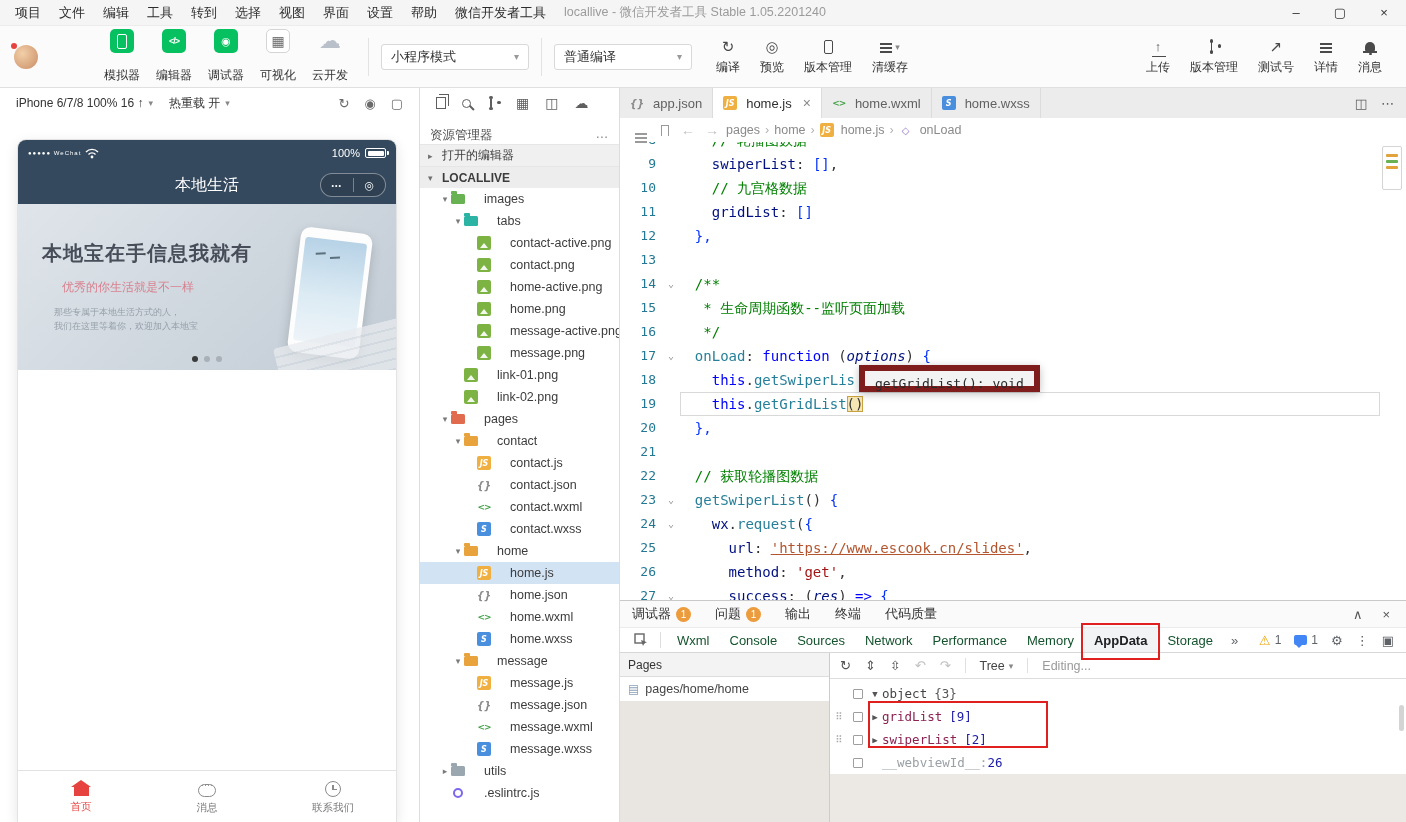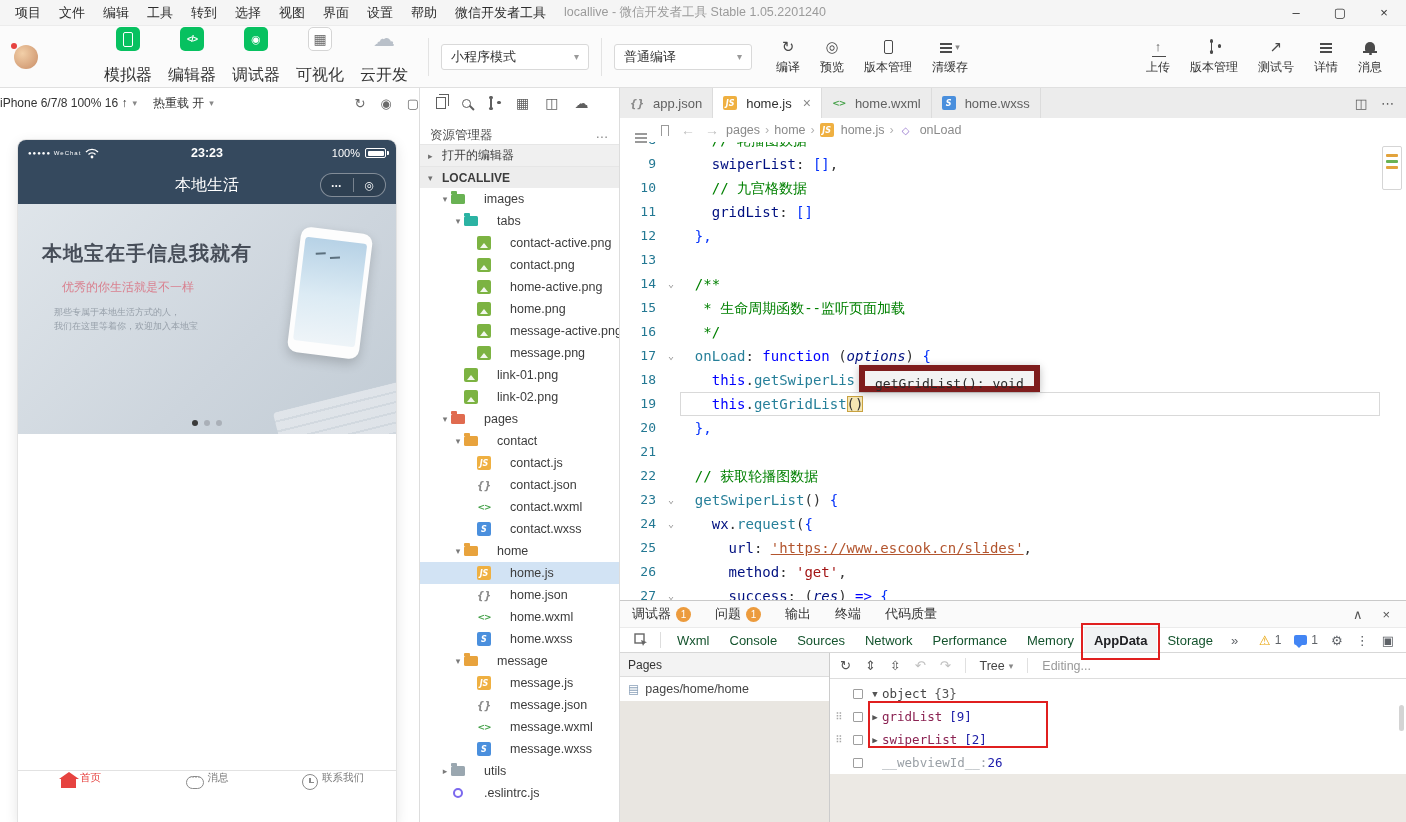--- a/index.html
+++ b/index.html
@@ -21,21 +21,21 @@
   border-bottom:1px solid #e0e0e0;display:flex;align-items:center;padding:0 14px}
 .avatar{position:relative;width:24px;height:24px;border-radius:50%;
   background:radial-gradient(circle at 35% 35%,#f2cfa8,#c98d66);flex:0 0 auto;margin-right:58px}
 .avatar-dot{position:absolute;left:-3px;top:-2px;width:6px;height:6px;border-radius:50%;background:#e64340}
 #tb-primary,#tb-actions,#tb-right{display:flex;align-items:flex-start}
 .tbtn{display:flex;flex-direction:column;align-items:center;margin:0 8px;cursor:pointer}
 .tbi{width:24px;height:24px;border-radius:5px;display:flex;align-items:center;justify-content:center}
 .tbi.green{background:#07c160;color:#fff}
 .tbi.plain{background:#fff;border:1px solid #d5d5d5;color:#6a6a6a}
 .tbi.ghost{color:#b9c0c9;font-size:22px}
-.tbl{font-size:16px;color:#333;margin-top:14px;white-space:nowrap}
+.tbl{font-size:12px;color:#333;margin-top:14px;white-space:nowrap}
 .tglyph{font-size:9px;font-weight:bold;letter-spacing:-1px}
 .vglyph{font-size:14px}
 .vsep{width:1px;height:38px;background:#e3e3e3;margin:0 12px}
 .dropdown{height:26px;background:#fff;border:1px solid #d9d9d9;border-radius:3px;display:flex;
   align-items:center;justify-content:space-between;padding:0 9px;font-size:13px;color:#333;min-width:148px;cursor:pointer}
 .dropdown .caret{color:#999;font-size:10px;margin-left:14px}
 .abtn{display:flex;flex-direction:column;align-items:center;margin:0 10px;cursor:pointer;color:#4a4a4a}
 .abtn .aico{height:18px;display:flex;align-items:center;justify-content:center;font-size:15px;gap:3px}
 .abtn .albl{font-size:12px;color:#333;margin-top:3px;white-space:nowrap}
 .acaret{font-size:9px;color:#888}
@@ -49,21 +49,21 @@
 .ic-branch{position:relative;display:inline-block;width:13px;height:15px}
 .ic-branch::before{content:"";position:absolute;left:3px;top:3px;width:1.5px;height:9px;background:currentColor}
 .ic-branch::after{content:"";position:absolute;left:2px;top:0;width:3.5px;height:3.5px;border-radius:50%;
   background:currentColor;box-shadow:0 11px 0 currentColor,8px 5px 0 currentColor}
 .ic-bell{position:relative;display:inline-block;width:10px;height:9px;background:currentColor;border-radius:5px 5px 1px 1px}
 .ic-bell::before{content:"";position:absolute;left:-2px;bottom:-1.5px;width:14px;height:1.5px;background:currentColor}
 .ic-bell::after{content:"";position:absolute;left:3.5px;bottom:-3.5px;width:3px;height:2px;border-radius:2px;background:currentColor}
 
 
 #simulator{position:absolute;left:0;top:88px;width:420px;bottom:0;background:#fff;border-right:1px solid #ddd}
-#sim-toolbar{height:30px;display:flex;align-items:center;padding:0 0;font-size:12px;color:#333}
+#sim-toolbar{height:30px;display:flex;align-items:center;padding:0 16px;font-size:12px;color:#333}
 .sim-dd{display:flex;align-items:center;gap:5px;margin-right:16px;cursor:pointer;white-space:nowrap}
 .sim-dd .caret{font-size:9px;color:#888}
 .sim-icons{margin-left:auto;display:flex;gap:15px;color:#6b6b6b;font-size:13px}
 #phone{position:absolute;left:18px;top:52px;width:378px;bottom:0;background:#fff;border-radius:8px 8px 0 0;
   box-shadow:0 0 0 1px #e3e3e3,0 4px 14px rgba(0,0,0,.12);overflow:hidden;display:flex;flex-direction:column}
 #statusbar{height:26px;background:#35495e;color:#fff;display:flex;align-items:center;
   justify-content:space-between;padding:0 10px;font-size:11px}
 .sb-left{display:flex;align-items:center;gap:4px}
 .sb-dots{font-size:6px;letter-spacing:1px}
 .sb-time{position:absolute;left:0;right:0;text-align:center;font-size:12.5px;font-weight:bold;pointer-events:none}
@@ -71,38 +71,38 @@
 .bat{position:relative;width:21px;height:10px;border:1px solid #fff;border-radius:2px;padding:1.5px}
 .bat::before{content:"";display:block;width:100%;height:100%;background:#fff;border-radius:1px}
 .bat::after{content:"";position:absolute;right:-3.5px;top:2px;width:2px;height:4px;background:#fff;border-radius:0 1px 1px 0}
 #navbar{height:38px;background:#35495e;position:relative;display:flex;align-items:center;justify-content:center}
 .nav-title{color:#fff;font-size:16px}
 .capsule{position:absolute;right:10px;top:7px;width:66px;height:24px;border:1px solid rgba(255,255,255,.4);
   border-radius:13px;background:rgba(0,0,0,.12);display:flex;align-items:center}
 .cap-dots{flex:1;text-align:center;color:#fff;font-size:7px;letter-spacing:1px}
 .cap-div{width:1px;height:14px;background:rgba(255,255,255,.35)}
 .cap-target{flex:1;text-align:center;color:#fff;font-size:11px}
-#banner{height:230px;background:linear-gradient(135deg,#dfe5ea 0%,#cdd5dd 60%,#c2ccd5 100%);position:relative;overflow:hidden}
+#banner{height:166px;background:linear-gradient(135deg,#dfe5ea 0%,#cdd5dd 60%,#c2ccd5 100%);position:relative;overflow:hidden}
 .b-title{margin:36px 0 0 24px;font-size:20px;font-weight:bold;color:#474e59;letter-spacing:1px}
 .b-sub{margin:12px 0 0 44px;font-size:12px;color:#d9808f}
 .b-small{margin:9px 0 0 36px;font-size:9px;color:#97a0aa;line-height:14px}
 .mockphone{position:absolute;right:30px;top:26px;width:72px;height:126px;background:#fdfdfd;border-radius:10px;
   transform:rotate(7deg);box-shadow:0 5px 12px rgba(0,0,0,.18)}
 .mockscreen{position:absolute;left:5px;right:5px;top:10px;bottom:12px;border-radius:3px;
   background:linear-gradient(#b7d2e6 0%,#dcebf4 55%,#eef4f8 100%)}
 .mockscreen::after{content:"";position:absolute;left:12px;top:14px;width:10px;height:2px;background:#5c707e;
   box-shadow:14px 5px 0 #5c707e;transform:rotate(-10deg)}
 .keyboard{position:absolute;right:-16px;bottom:-20px;width:134px;height:58px;border-radius:4px;opacity:.75;
   transform:rotate(-14deg);background:repeating-linear-gradient(#e8ebef 0 8px,#d6dce2 8px 10px)}
 .bdots{position:absolute;left:0;right:0;bottom:8px;display:flex;justify-content:center;gap:6px}
 .bdot{width:6px;height:6px;border-radius:50%;background:#aab0b8}
 .bdot.on{background:#3b3b3b}
 #phone-body{flex:1;background:#fff}
 #tabbar{height:52px;border-top:1px solid #e2e2e2;display:flex}
-.ptab{flex:1;display:flex;justify-content:center;gap:4px;cursor:pointer}
+.ptab{flex:1;display:flex;flex-direction:column;align-items:center;justify-content:center;gap:4px;cursor:pointer}
 .ptlabel{font-size:10.5px;color:#7a7a7a}
 .ptab.active .ptlabel{color:#e64340}
 .ic-home{position:relative;width:15px;height:9px;background:#e64340;margin-top:8px}
 .ic-home::before{content:"";position:absolute;top:-7px;left:-2.5px;border-left:10px solid transparent;
   border-right:10px solid transparent;border-bottom:7px solid #e64340}
 .ic-message{position:relative;width:18px;height:13px;border:1.5px solid #8a8a8a;border-radius:7px;margin-top:5px}
 .ic-message::after{content:"····";position:absolute;top:-5px;left:2px;color:#8a8a8a;font-size:9px;letter-spacing:0}
 .ic-contact{position:relative;width:16px;height:16px;border:1.5px solid #8a8a8a;border-radius:50%;margin-top:3px}
 .ic-contact::after{content:"";position:absolute;left:6px;top:2.5px;width:1.5px;height:5px;background:#8a8a8a}
 .ic-contact::before{content:"";position:absolute;left:6px;top:6.5px;width:4.5px;height:1.5px;background:#8a8a8a}
@@ -381,21 +381,20 @@
     <div id="phone">
       <div id="statusbar">
         <span class="sb-left">
           <span class="sb-dots">●●●●● WeChat</span>
           <svg width="14" height="11" viewBox="0 0 14 11">
             <path d="M1 4a8 8 0 0 1 12 0" stroke="#fff" fill="none" stroke-width="1.3"></path>
             <path d="M3.5 6.5a4.6 4.6 0 0 1 7 0" stroke="#fff" fill="none" stroke-width="1.3"></path>
             <circle cx="7" cy="9" r="1.4" fill="#fff"></circle>
           </svg>
         </span>
-        <span class="sb-time">23:23</span>
         <span class="sb-right">
           <span>100%</span>
           <span class="bat"></span>
         </span>
       </div>
       <div id="navbar">
         <span class="nav-title">本地生活</span>
         <div class="capsule">
           <span class="cap-dots">•••</span>
           <span class="cap-div"></span>

